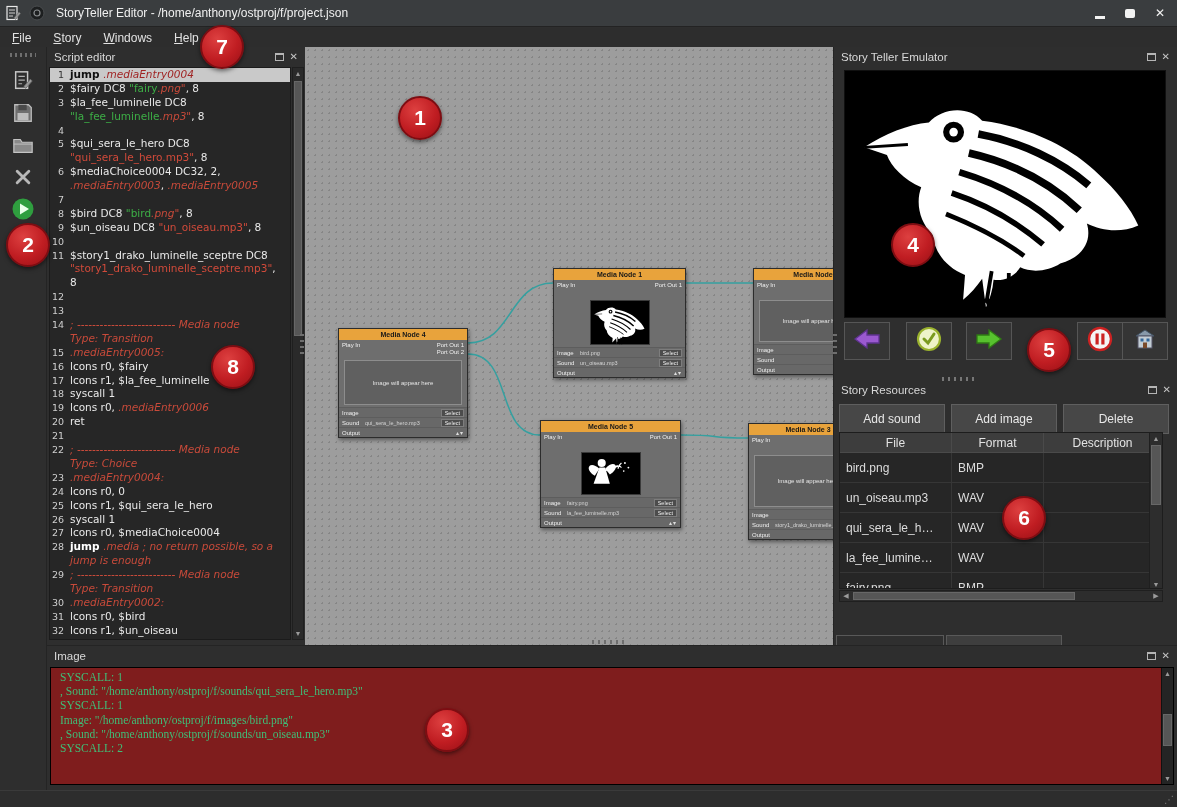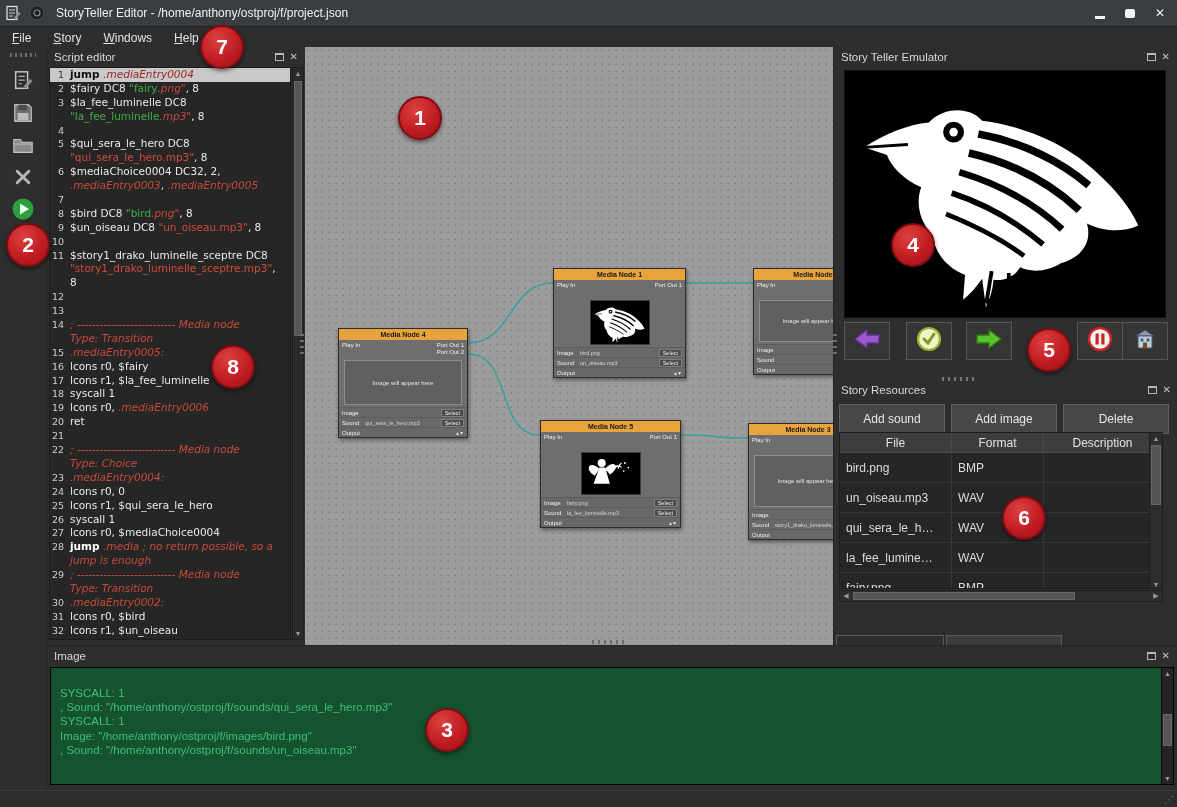--- a/index.html
+++ b/index.html
@@ -89,22 +89,22 @@
   #res-vscroll{position:absolute;right:0;top:0;width:13px;height:157px;background:#2d2d2d;border-left:1px solid #1f1f1f;}
   #res-hscroll{position:absolute;left:5px;top:543px;width:324px;height:12px;background:#2d2d2d;border:1px solid #1f1f1f;}
   .h-arrow{position:absolute;top:0;width:12px;height:10px;display:flex;align-items:center;justify-content:center;
            font-size:7px;color:#9a9a9a;}
   #res-hthumb{position:absolute;left:13px;top:1px;height:8px;width:222px;background:#565656;border:1px solid #676767;}
   .dock-tab{position:absolute;top:588px;height:38px;background:#2f2f2f;border:1px solid #595959;color:#dcdcdc;
             font-size:12px;display:flex;align-items:center;justify-content:center;cursor:default;}
   .dock-tab.active{background:#3e3e3e;color:#fff;}
   
   #logs-dock{left:47px;top:645px;width:1130px;height:145px;border-top:1px solid #242424;}
-  #logs-content{position:absolute;left:3px;top:21px;right:3px;bottom:5px;background:#14532d;border:1px solid #000;
-                padding:18px 9px;font-family:Liberation Sans, sans-serif;font-size:11.5px;line-height:14.2px;
+  #logs-content{position:absolute;left:3px;top:21px;right:3px;bottom:5px;background:#7f1d1d;border:1px solid #000;
+                padding:2px 9px;font-family:Liberation Serif, serif;font-size:11.5px;line-height:14.2px;
                 color:#3fbf78;overflow:hidden;}
   #logs-vscroll{position:absolute;right:4px;top:22px;width:12px;bottom:6px;background:#242424;border-left:1px solid #111;}
   
   #statusbar{position:absolute;left:0;top:790px;width:1177px;height:17px;background:#2d2d2d;border-top:1px solid #3a3a3a;}
   #status-grip{position:absolute;right:3px;bottom:2px;color:#777;font-size:10px;}
   
   .split-v{position:absolute;width:4px;height:22px;background:repeating-linear-gradient(180deg,#6e6e6e 0 2px,transparent 2px 6px);}
   .split-hz{position:absolute;width:34px;height:4px;background:repeating-linear-gradient(90deg,#6e6e6e 0 2px,transparent 2px 6px);}
   
   .badge{position:absolute;width:44px;height:44px;border-radius:50%;z-index:200;
@@ -547,20 +547,21 @@
         <span class="float-ic"></span>
         <span class="close-ic">✕</span>
       </span>
     </div>
     <div id="logs-content">
         <div>SYSCALL: 1</div>
         <div>, Sound: "/home/anthony/ostproj/f/sounds/qui_sera_le_hero.mp3"</div>
         <div>SYSCALL: 1</div>
         <div>Image: "/home/anthony/ostproj/f/images/bird.png"</div>
         <div>, Sound: "/home/anthony/ostproj/f/sounds/un_oiseau.mp3"</div>
+        <div>SYSCALL: 2</div>
       </div>
     <div id="logs-vscroll">
       <div class="scroll-arrow">▲</div>
       <div class="scroll-thumb" style="bottom:38px;height:32px;"></div>
       <div class="scroll-arrow" style="position:absolute;bottom:0;left:0;right:0;">▼</div>
     </div>
   </div>
 
   <div id="statusbar">
     <span id="status-grip">⋰</span>

